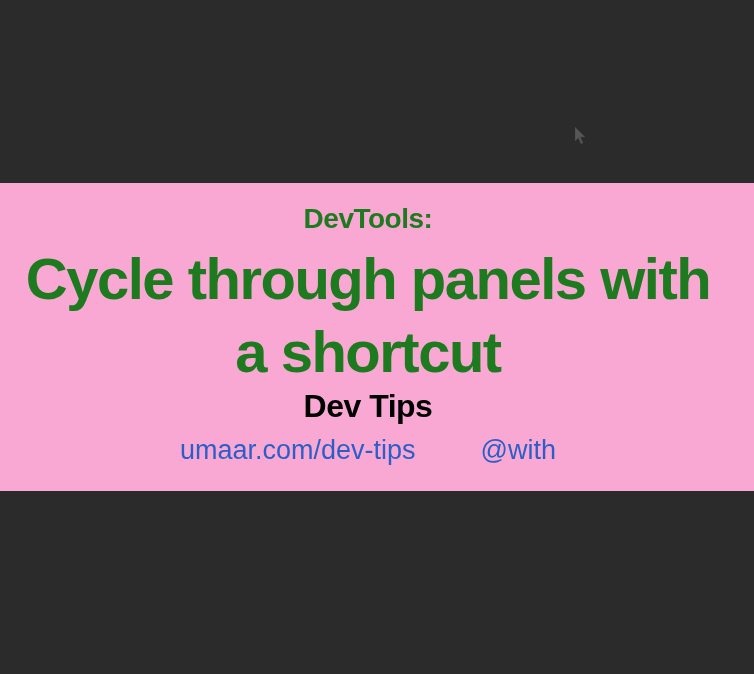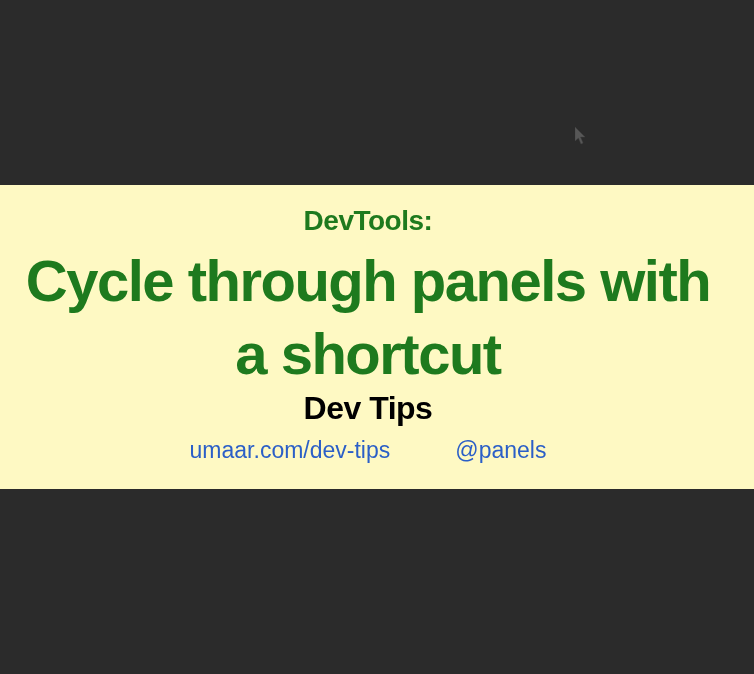--- a/index.html
+++ b/index.html
@@ -15,21 +15,21 @@
       font-family: 'Arial', 'Helvetica Neue', sans-serif;
       display: flex;
       align-items: center;
       justify-content: center;
       position: relative;
       overflow: hidden;
     }
     
     .slide-card {
       width: 100%;
-      background-color: #fef9c3;
+      background-color: #f9a8d4;
       padding: 20px 30px 25px 12px;
       text-align: center;
     }
     
     .category {
       color: #1e7a1e;
       font-size: 28px;
       font-weight: bold;
       margin-bottom: 8px;
       letter-spacing: -0.5px;
@@ -52,21 +52,21 @@
     }
     
     .links {
       display: flex;
       justify-content: center;
       gap: 65px;
     }
     
     .link {
       color: #2b5fc7;
-      font-size: 23px;
+      font-size: 27px;
       font-weight: 500;
       text-decoration: none;
       cursor: pointer;
     }
     
     .cursor {
       position: absolute;
       top: 127px;
       left: 575px;
       width: 14px;
@@ -77,19 +77,19 @@
   </style>
 </head>
 <body>
 
 <div class="slide-card">
   <div class="category">DevTools:</div>
   <div class="title">Cycle through panels with a shortcut</div>
   <div class="series">Dev Tips</div>
   <div class="links">
     <a class="link">umaar.com/dev-tips</a>
-    <a class="link">@panels</a>
+    <a class="link">@with</a>
   </div>
 </div>
 
 <svg class="cursor" viewBox="0 0 14 18">
   <path d="M0,0 L0,14 L3.5,11 L6,17 L8,16 L5.5,10 L10,10 Z" fill="#999" stroke="#666" stroke-width="0.5"></path>
 </svg>
 
 </body></html>

